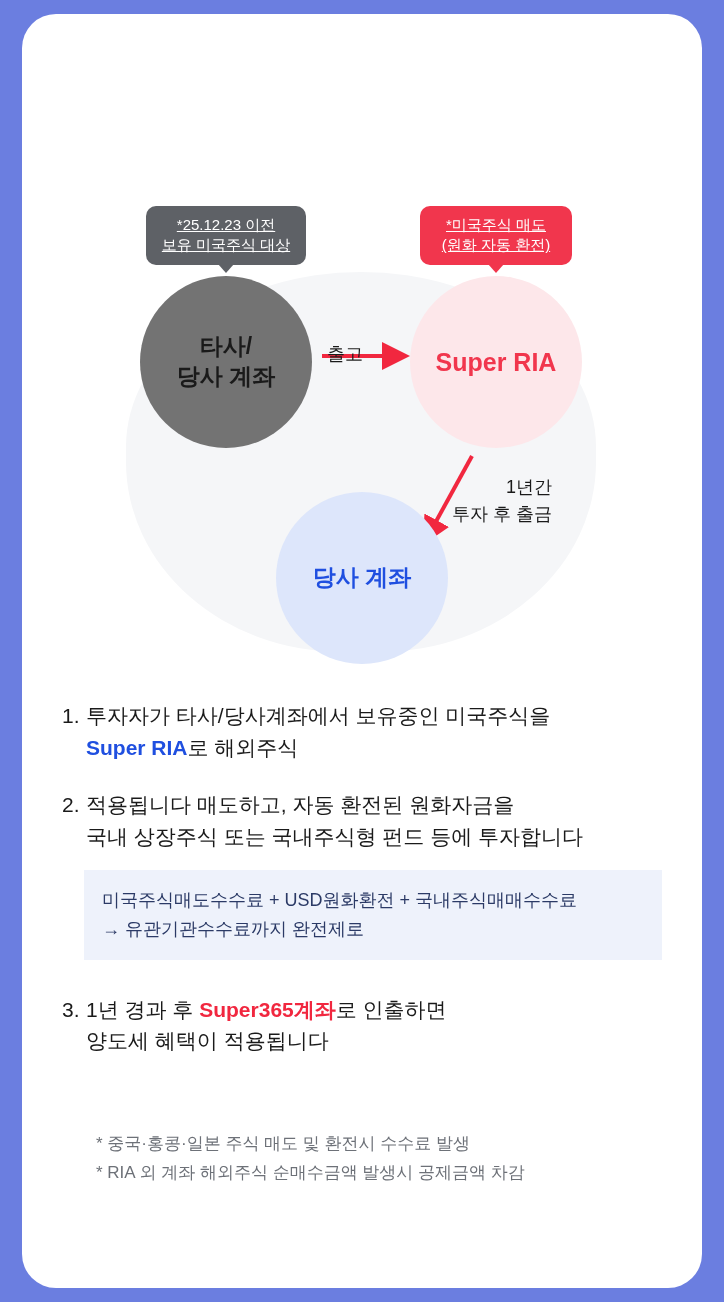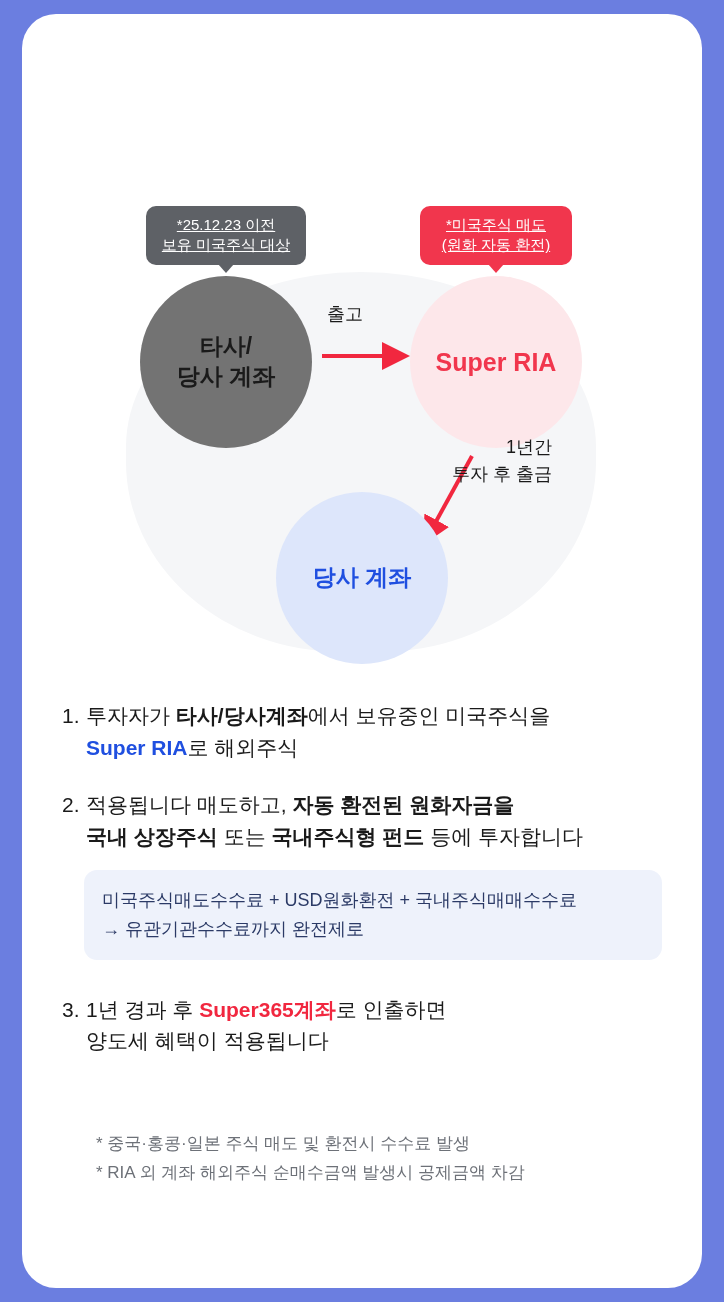--- a/index.html
+++ b/index.html
@@ -138,20 +138,21 @@
     border-left: 8px solid transparent;
     border-right: 8px solid transparent;
     border-top: 9px solid #f1364d;
   }
 
   .arrow-label {
     position: absolute;
     font-size: 18px;
     color: #1a1a1a;
     font-weight: normal;
+    margin-top: 40px;
   }
   .label-out {
     left: 305px;
     top: 118px;
   }
   .label-withdraw {
     left: 430px;
     top: 250px;
     font-size: 18px;
     line-height: 1.5;
@@ -183,28 +184,28 @@
     box-sizing: border-box;
   }
   .step-num {
     width: 24px;
     flex: 0 0 24px;
     font-size: 21px;
   }
   .step-text {
     flex: 1;
   }
-  .b { font-weight: bold; }
+  .b { font-weight: normal; }
   .blue-b { font-weight: bold; color: #1f4fe0; }
   .red-b { font-weight: bold; color: #f1273f; }
 
   .note-box {
     margin: 18px 40px 0 62px;
     background: #eef2fb;
-    border-radius: 13px;
+    border-radius: 0;
     padding: 16px 18px;
     font-size: 18px;
     color: #2b3a66;
     line-height: 1.6;
     box-sizing: border-box;
     width: 578px;
   }
 
   .footnotes {
     position: absolute;

